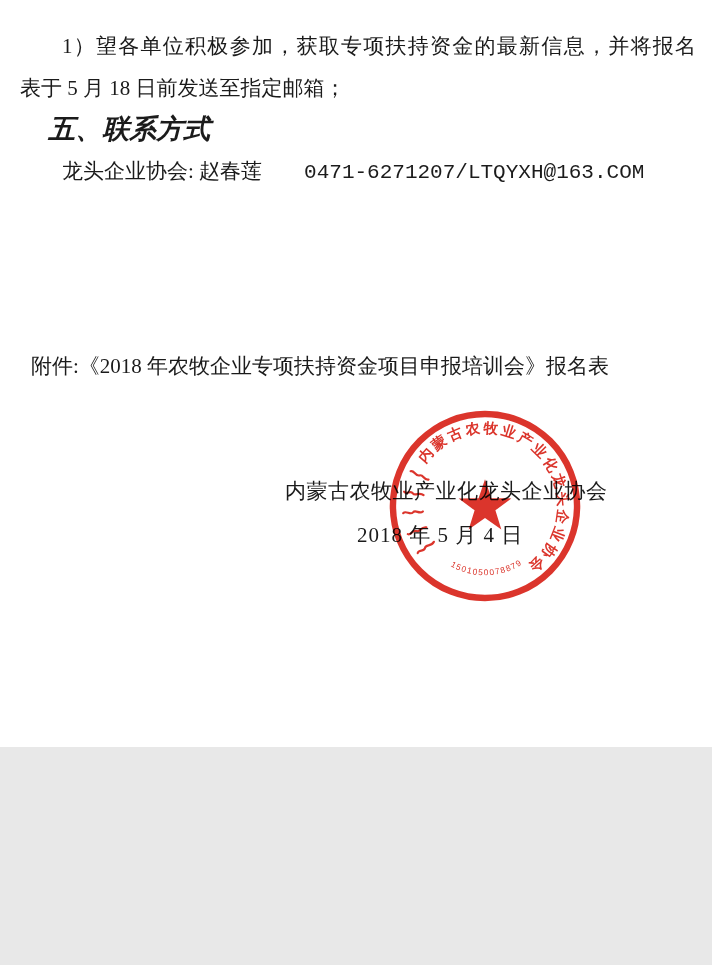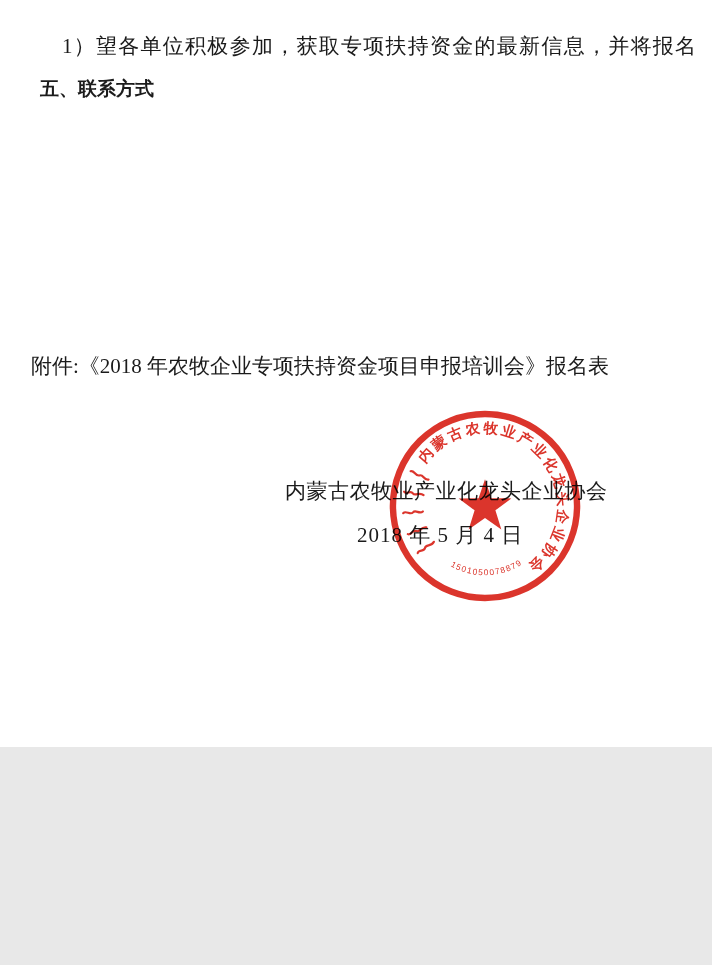--- a/index.html
+++ b/index.html
@@ -23,21 +23,21 @@
     line-height: 41.5px;
   }
   .line { white-space: nowrap; }
   .indent2 { text-indent: 2em; }
   .indent1 { text-indent: 1.05em; }
   .justify-full {
     white-space: normal;
     text-align: justify;
     text-align-last: justify;
   }
-  .heading { font-weight: bold; font-size: 19px; }
+  .heading { font-weight: bold; font-size: 27px; font-style: italic; }
   .mono {
     font-family: "Liberation Mono", "DejaVu Sans Mono", monospace;
     font-size: 21px;
   }
   .gap1 { display: inline-block; width: 42px; }
   .gap2 { display: inline-block; width: 20px; }
   .attachment-line {
     position: absolute;
     left: 8px;
     top: 352px;
@@ -83,21 +83,25 @@
     color: #333;
   }
 </style>
 </head>
 <body>
 
 <div class="page">
 
   <div class="textcol">
     <div class="line indent2 justify-full">1）望各单位积极参加，获取专项扶持资金的最新信息，并将报名</div>
+    <div class="line">表于 5 月 18 日前发送至指定邮箱；</div>
     <div class="line indent1 heading">五、联系方式</div>
+    <div class="line indent2">
+      <span>龙头企业协会: 赵春莲</span><span class="gap1"></span><span class="mono">0471-6271207/LTQYXH@163.COM</span>
+    </div>
   </div>
 
   <div class="attachment-line">附件:《2018 年农牧企业专项扶持资金项目申报培训会》报名表</div>
 
   <div class="sign-org">内蒙古农牧业产业化龙头企业协会</div>
 
   <div class="sign-date">2018 年 5 月 4 日</div>
 
   <svg class="seal" viewBox="0 0 200 200">
 

